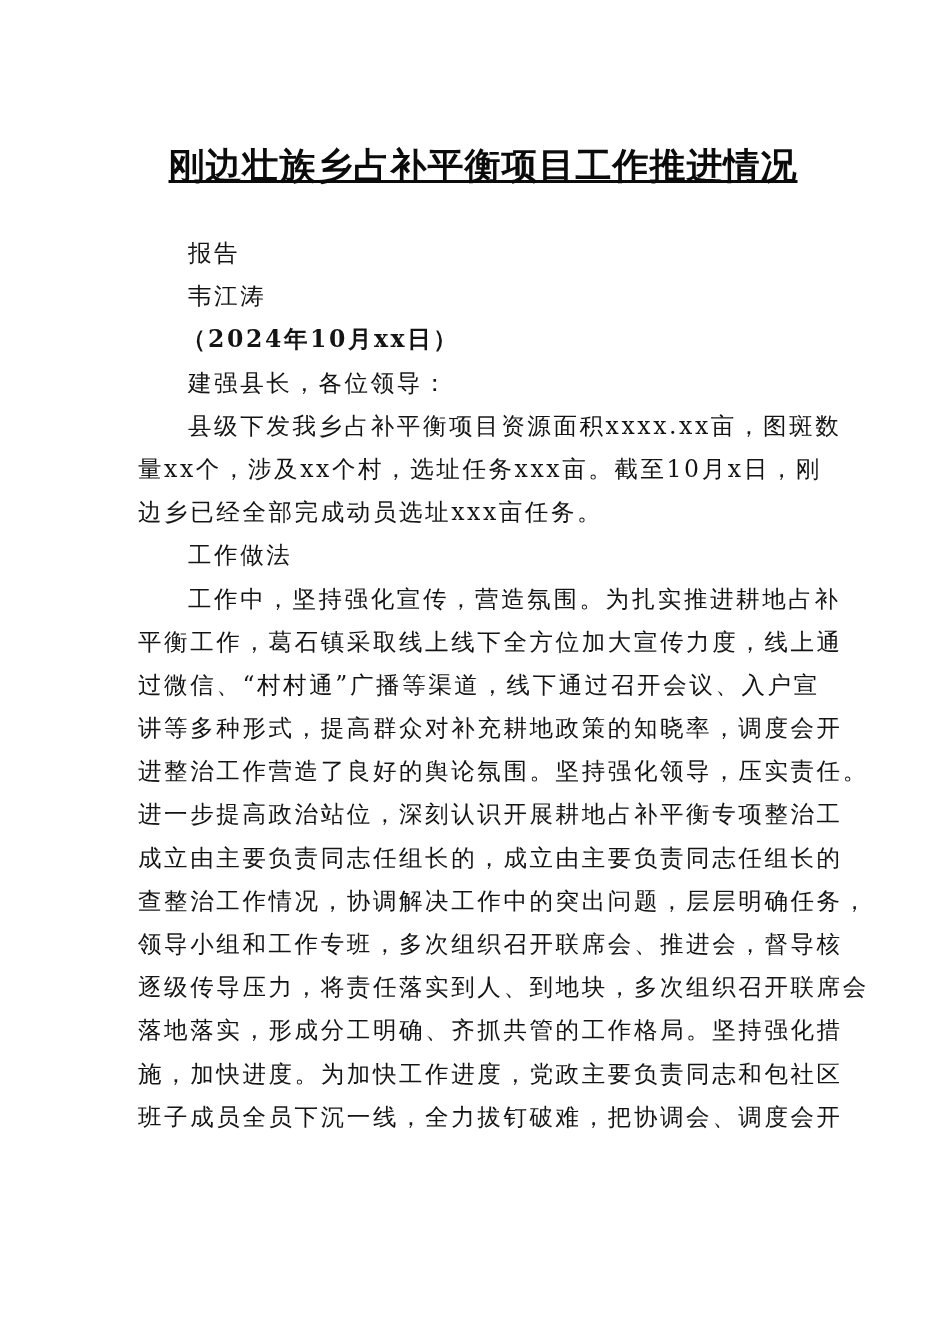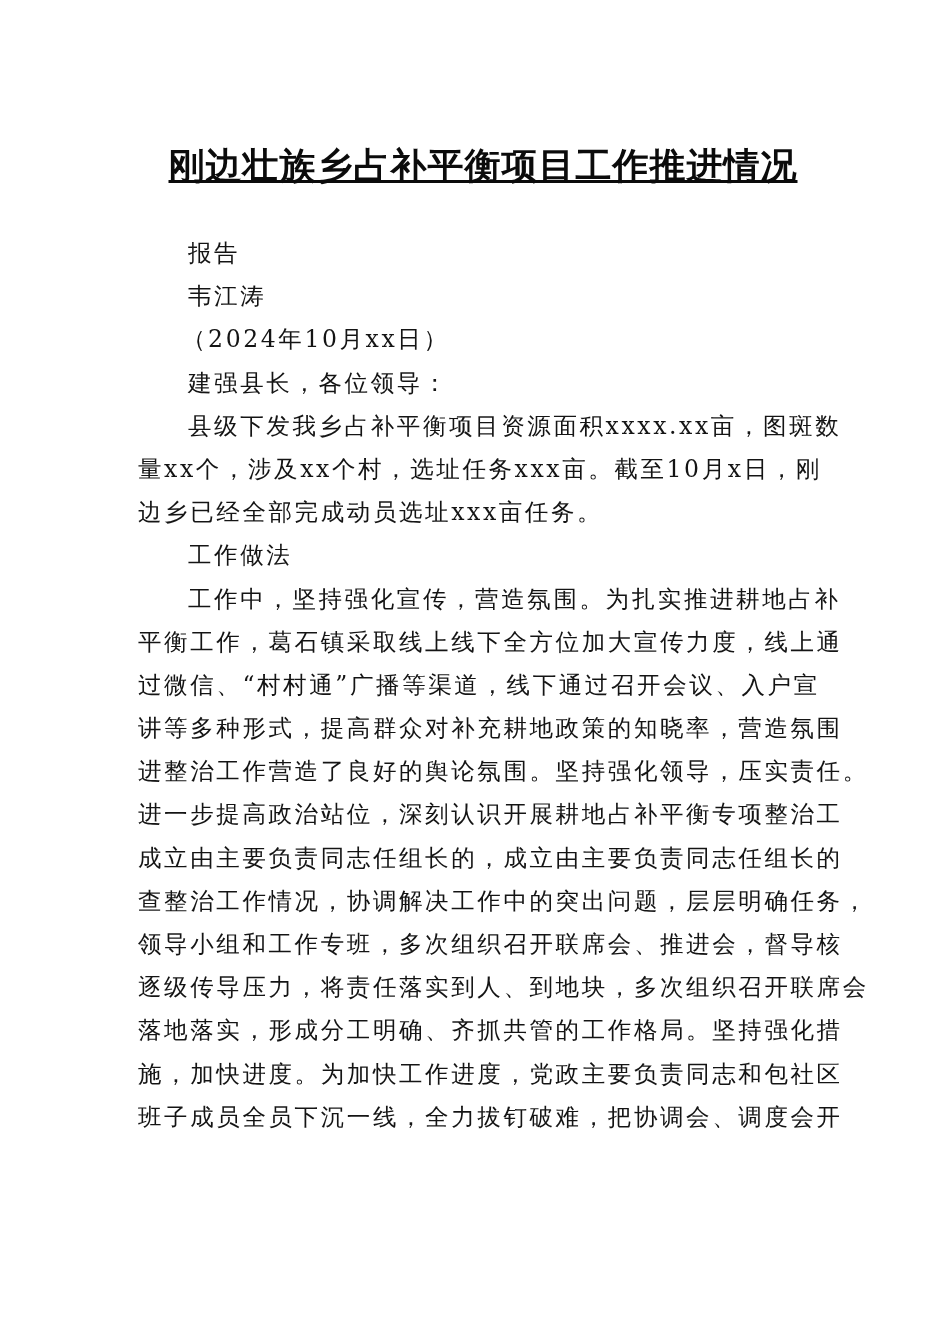--- a/index.html
+++ b/index.html
@@ -58,31 +58,31 @@
 </head>
 <body>
 
 <div class="page">
 
   <h1 class="title" style="margin:8px;text-decoration:underline;">刚边壮族乡占补平衡项目工作推进情况</h1>
 
   <div class="body">
     <div class="line indent">报告</div>
     <div class="line indent">韦江涛</div>
-    <div class="line indent" style="padding-left:44px;">（2024年10月xx日）</div>
+    <div class="line indent" style="padding-left:44px;font-weight:bold;">（2024年10月xx日）</div>
     <div class="line indent">建强县长，各位领导：</div>
 
     <div class="line indent">县级下发我乡占补平衡项目资源面积xxxx.xx亩，图斑数</div>
     <div class="line">量xx个，涉及xx个村，选址任务xxx亩。截至10月x日，刚</div>
     <div class="line">边乡已经全部完成动员选址xxx亩任务。</div>
     <div class="line indent">工作做法</div>
     <div class="line indent">工作中，坚持强化宣传，营造氛围。为扎实推进耕地占补</div>
     <div class="line">平衡工作，葛石镇采取线上线下全方位加大宣传力度，线上通</div>
     <div class="line">过微信、“村村通”广播等渠道，线下通过召开会议、入户宣</div>
-    <div class="line">讲等多种形式，提高群众对补充耕地政策的知晓率，营造氛围</div>
+    <div class="line">讲等多种形式，提高群众对补充耕地政策的知晓率，调度会开</div>
     <div class="line">进整治工作营造了良好的舆论氛围。坚持强化领导，压实责任。</div>
     <div class="line">进一步提高政治站位，深刻认识开展耕地占补平衡专项整治工</div>
     <div class="line">成立由主要负责同志任组长的，成立由主要负责同志任组长的</div>
     <div class="line">查整治工作情况，协调解决工作中的突出问题，层层明确任务，</div>
     <div class="line">领导小组和工作专班，多次组织召开联席会、推进会，督导核</div>
     <div class="line">逐级传导压力，将责任落实到人、到地块，多次组织召开联席会</div>
     <div class="line">落地落实，形成分工明确、齐抓共管的工作格局。坚持强化措</div>
     <div class="line">施，加快进度。为加快工作进度，党政主要负责同志和包社区</div>
     <div class="line">班子成员全员下沉一线，全力拔钉破难，把协调会、调度会开</div>
   </div>

